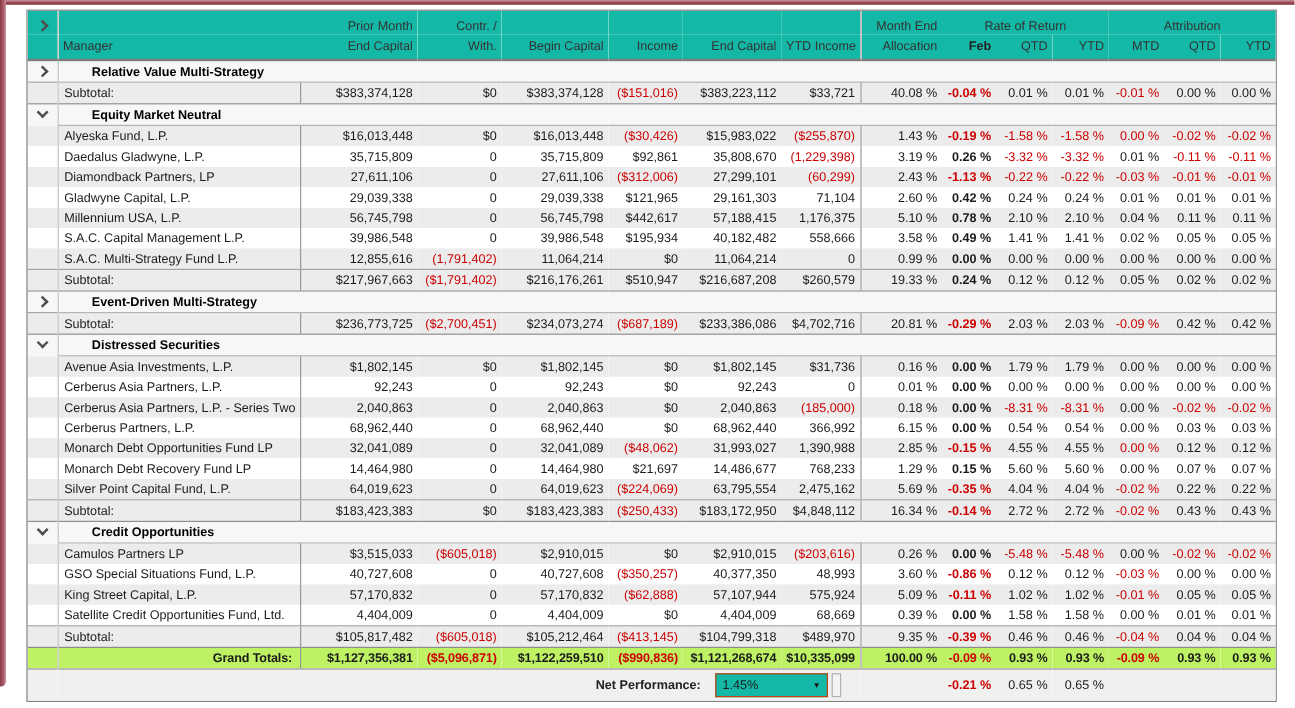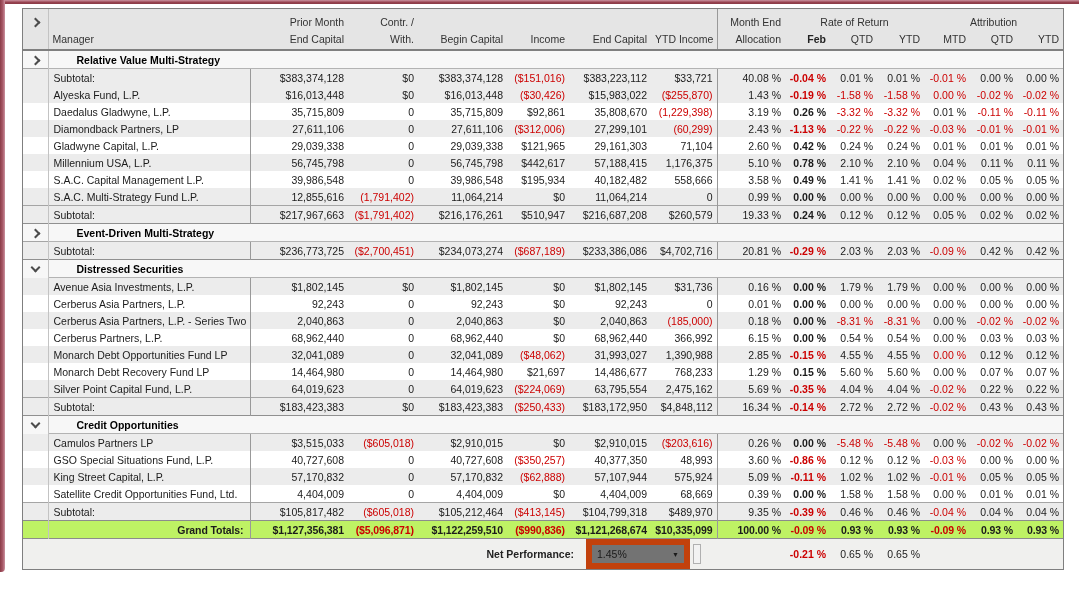--- a/index.html
+++ b/index.html
@@ -5,21 +5,21 @@
   html,body{margin:0;padding:0;background:#ffffff;font-family:"Liberation Sans",sans-serif;}
   .stage{position:relative;width:1079px;height:590px;overflow:hidden;background:#fff;}
   .frame-top{position:absolute;top:0;left:0;width:1079px;height:4px;
     background:linear-gradient(180deg,#cc93a0 0%,#96424f 60%,#8a3b47 100%);}
   .frame-left{position:absolute;top:0;left:0;width:5px;height:572px;border-bottom-right-radius:4px;
     background:linear-gradient(90deg,#8a3b47 0%,#a85a68 55%,#cc93a0 100%);}
   .grid-wrap{position:absolute;left:22px;top:8px;width:1040px;border:1px solid #7f7f7f;background:#ffffff;}
   table{border-collapse:collapse;table-layout:fixed;width:1040px;font-size:10.5px;color:#1b1b1b;
     font-family:"Liberation Sans",sans-serif;}
   th,td{padding:0 4px;white-space:nowrap;overflow:hidden;}
-  thead th{background:#e5e5e5;font-weight:normal;color:#333;text-align:right;}
+  thead th{background:#14b8a6;font-weight:normal;color:#333;text-align:right;}
   thead tr.h1 th{height:19px;vertical-align:bottom;padding-bottom:1px;}
   thead tr.h2 th{height:20px;vertical-align:middle;border-bottom:2px solid #7f7f7f;}
   thead th.left{text-align:left;}
   thead th.center{text-align:center;}
   thead th.bold{font-weight:bold;color:#222;}
   td{height:17px;}
   .num{text-align:right;}
   .sep{border-right:1px solid #999999;}
   .arrow-cell{border-right:1px solid #c3c3c3;text-align:center;vertical-align:middle;}
   .manager{text-align:left;padding-left:5px;}
@@ -32,21 +32,21 @@
   .section-label{font-weight:bold;color:#000;padding-left:28px;border-bottom:1px solid #b3b3b3;}
   tr.subtotal-row td{border-top:1px solid #a5a5a5;background:#ececec;}
   tr.grand-row td{border-top:1px solid #8c8c8c;background:#bef264;font-weight:bold;letter-spacing:-0.1px;}
   tr.grand-row td.manager{text-align:right;padding-right:6px;}
   tr.net-row td{border-top:1px solid #8c8c8c;background:#f0f0ee;height:26px;}
   .chev{display:inline-block;width:5px;height:5px;border-right:2px solid #4c4c4c;border-bottom:2px solid #4c4c4c;}
   .chev.right{transform:rotate(-45deg);}
   .chev.down{transform:rotate(45deg);margin-bottom:2px;}
   .net-flex{display:flex;justify-content:flex-end;align-items:center;gap:12px;padding-right:12px;}
   .net-label{font-weight:bold;color:#222;}
-  .dropdown{width:82px;height:18px;background:#737373;border:6px solid #c2410c;display:flex;align-items:center;
+  .dropdown{width:82px;height:18px;background:#14b8a6;border:1px solid #c2410c;display:flex;align-items:center;
     justify-content:space-between;padding:0 5px;cursor:default;}
   .dd-arrow{font-size:7px;color:#1a1a1a;line-height:1;}
   .mini-btn{width:6px;height:18px;background:#f2f2f2;border:1px solid #b0b0b0;margin-left:-9px;}
 </style>
 </head>
 <body>
 
 <div class="stage">
   <div class="frame-top"></div>
   <div class="frame-left"></div>
@@ -117,20 +117,24 @@
             <td class="num">$383,223,112</td>
             <td class="num sep">$33,721</td>
             <td class="num">40.08 %</td>
             <td class="num feb neg">-0.04 %</td>
             <td class="num">0.01 %</td>
             <td class="num">0.01 %</td>
             <td class="num neg">-0.01 %</td>
             <td class="num">0.00 %</td>
             <td class="num">0.00 %</td>
           </tr>
+          <tr class="section-row">
+            <td class="arrow-cell"><span class="chev down"></span></td>
+            <td class="section-label" colspan="14">Equity Market Neutral</td>
+          </tr>
           <tr class="data-row gray">
             <td class="arrow-cell"></td>
             <td class="manager sep">Alyeska Fund, L.P.</td>
             <td class="num">$16,013,448</td>
             <td class="num">$0</td>
             <td class="num">$16,013,448</td>
             <td class="num neg">($30,426)</td>
             <td class="num">$15,983,022</td>
             <td class="num sep neg">($255,870)</td>
             <td class="num">1.43 %</td>

